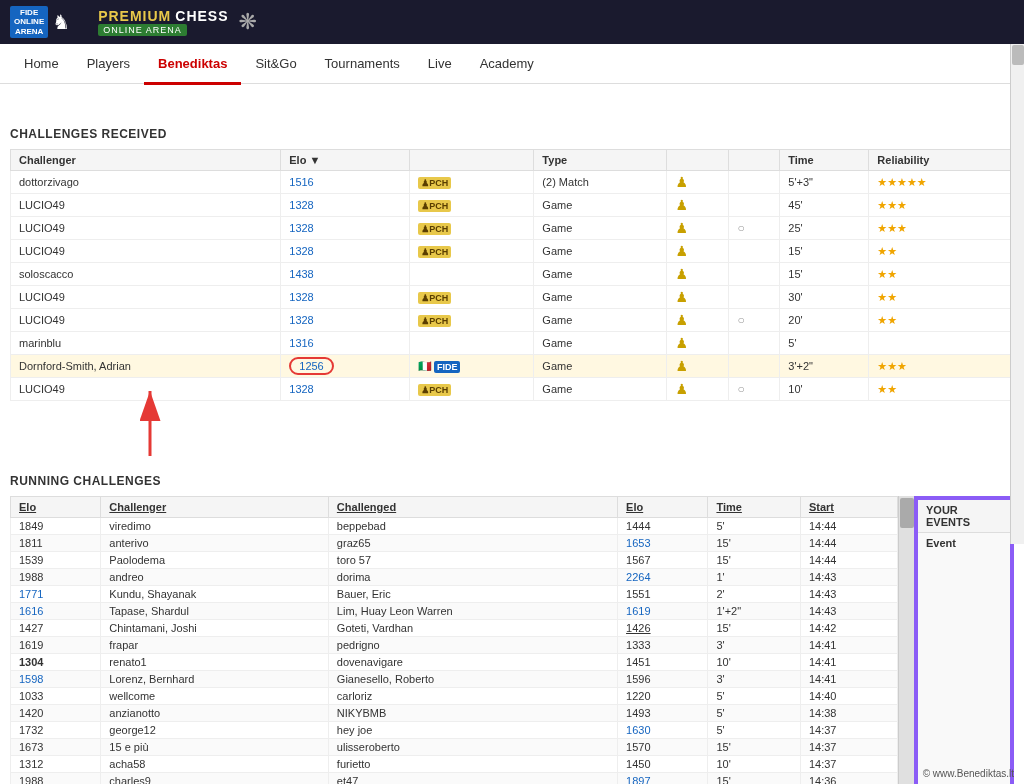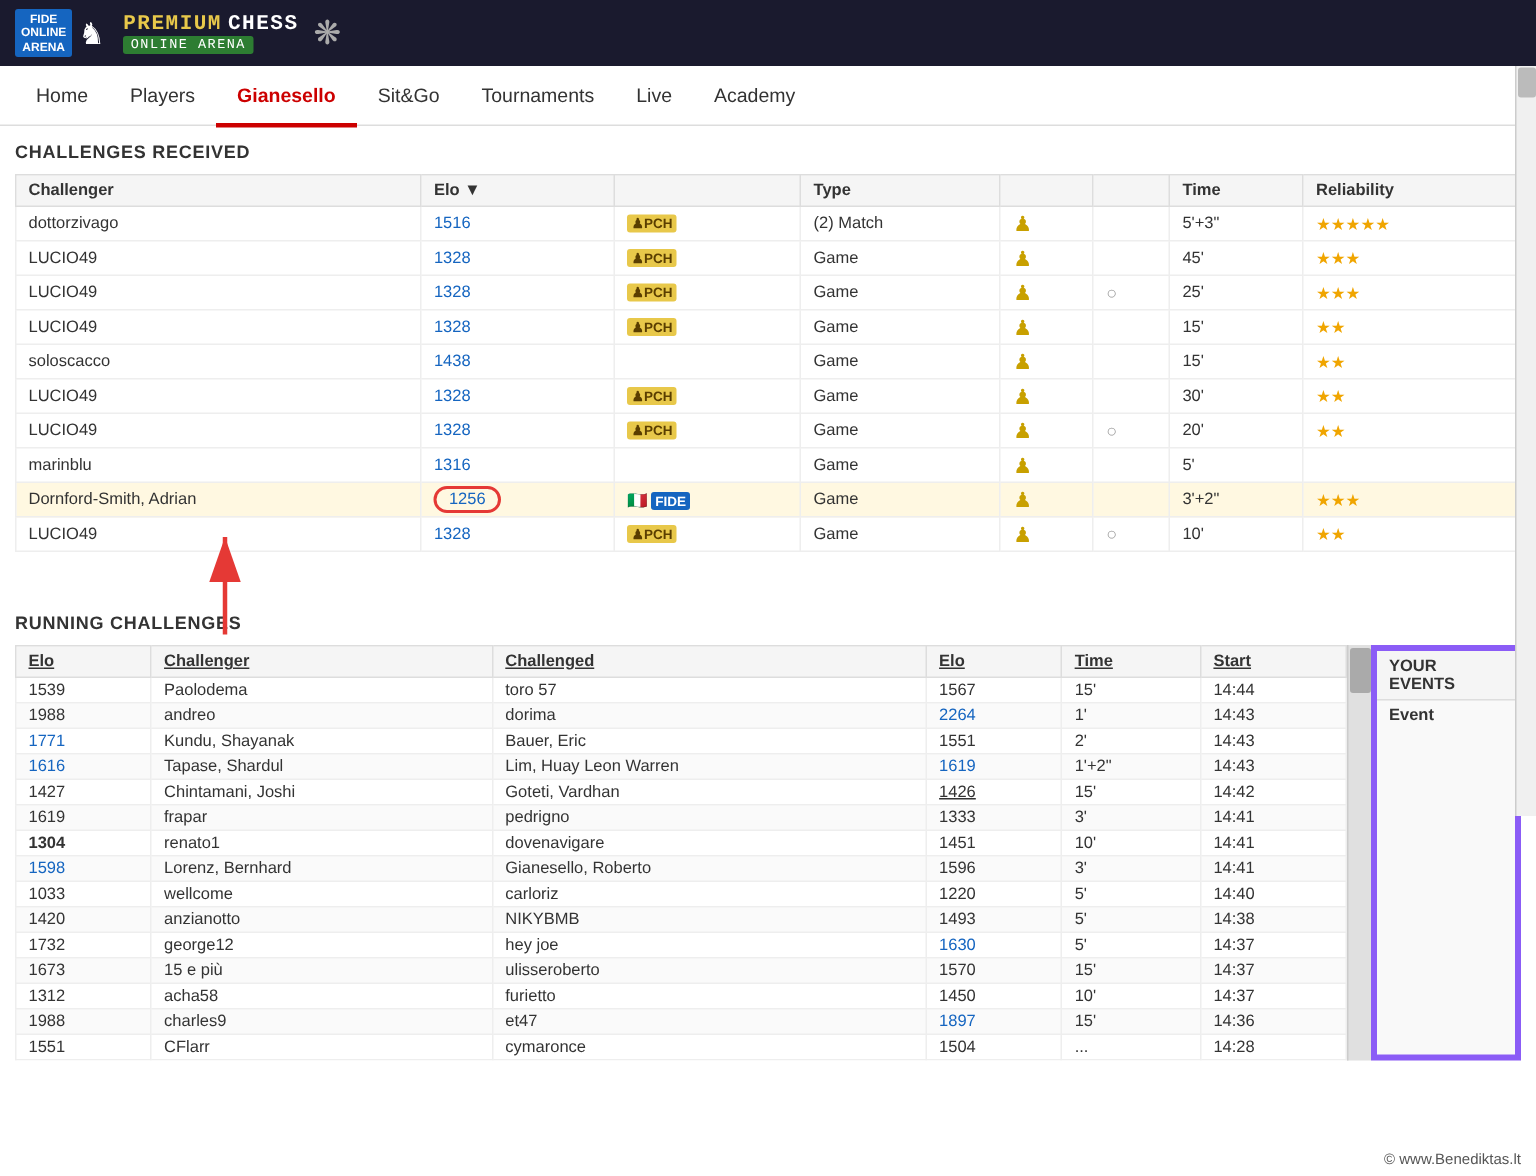--- a/index.html
+++ b/index.html
@@ -73,20 +73,21 @@
     
     .main { padding: 10px 10px; }
 
     
     .section-title {
       font-size: 12px;
       font-weight: bold;
       color: #333;
       margin-bottom: 8px;
       letter-spacing: 0.5px;
+      margin-top: 33px;
     }
 
     .challenges-table {
       width: 100%;
       border-collapse: collapse;
       font-size: 11px;
     }
     .challenges-table th {
       background: #f5f5f5;
       border: 1px solid #ddd;
@@ -140,38 +141,38 @@
     <div class="header-logo">
       <div style="display:flex;align-items:center;gap:4px;">
         <div class="fide-logo">
           <span>FIDE</span>
           <span>ONLINE</span>
           <span>ARENA</span>
         </div>
         <span class="chess-knight">♞</span>
       </div>
       <div style="display:flex;align-items:center;gap:0;">
-        <div style="margin-left:6px;font-family:Liberation Mono, monospace;">
+        <div style="margin-left:22px;">
           <div style="display:flex;align-items:baseline;gap:0;">
             <span style="color:#e8c84a;font-weight:bold;font-size:14px;letter-spacing:1px;">PREMIUM</span>
             <span style="color:white;font-weight:bold;font-size:14px;letter-spacing:1px;margin-left:4px;">CHESS</span>
           </div>
           <div style="display:flex;align-items:center;gap:4px;">
             <span class="online-arena-badge">ONLINE ARENA</span>
           </div>
         </div>
         <span style="color:#aaa;font-size:22px;margin-left:10px;">❋</span>
       </div>
     </div>
   </div>
 
   <nav class="nav">
     <div class="nav-item">Home</div>
     <div class="nav-item">Players</div>
-    <div class="nav-item active">Gianesello</div>
+    <div class="nav-item active">Benediktas</div>
     <div class="nav-item">Sit&amp;Go</div>
     <div class="nav-item">Tournaments</div>
     <div class="nav-item">Live</div>
     <div class="nav-item">Academy</div>
   </nav>
 
   <div style="position:absolute;right:0;top:44px;width:14px;height:500px;background:#f0f0f0;border-left:1px solid #ccc;z-index:10;">
     <div style="width:12px;height:20px;background:#bbb;border-radius:2px;margin:1px auto;"></div>
   </div>
 
@@ -316,20 +317,36 @@
               <tr>
                 <th>Elo</th>
                 <th>Challenger</th>
                 <th>Challenged</th>
                 <th>Elo</th>
                 <th>Time</th>
                 <th>Start</th>
               </tr>
             </thead>
             <tbody id="running-tbody">
+            <tr>
+    <td style="color:#333;">1849</td>
+    <td>viredimo</td>
+    <td>beppebad</td>
+    <td style="color:#333;">1444</td>
+    <td>5'</td>
+    <td>14:44</td>
+  </tr>
+                <tr>
+    <td style="color:#333;">1811</td>
+    <td>anterivo</td>
+    <td>graz65</td>
+    <td style="color:#1565c0;">1653</td>
+    <td>15'</td>
+    <td>14:44</td>
+  </tr>
                 <tr>
     <td style="color:#333;margin-left:46px;">1539</td>
     <td>Paolodema</td>
     <td>toro 57</td>
     <td style="color:#333;">1567</td>
     <td>15'</td>
     <td>14:44</td>
   </tr>
                 <tr>
     <td style="color:#333;">1988</td>

